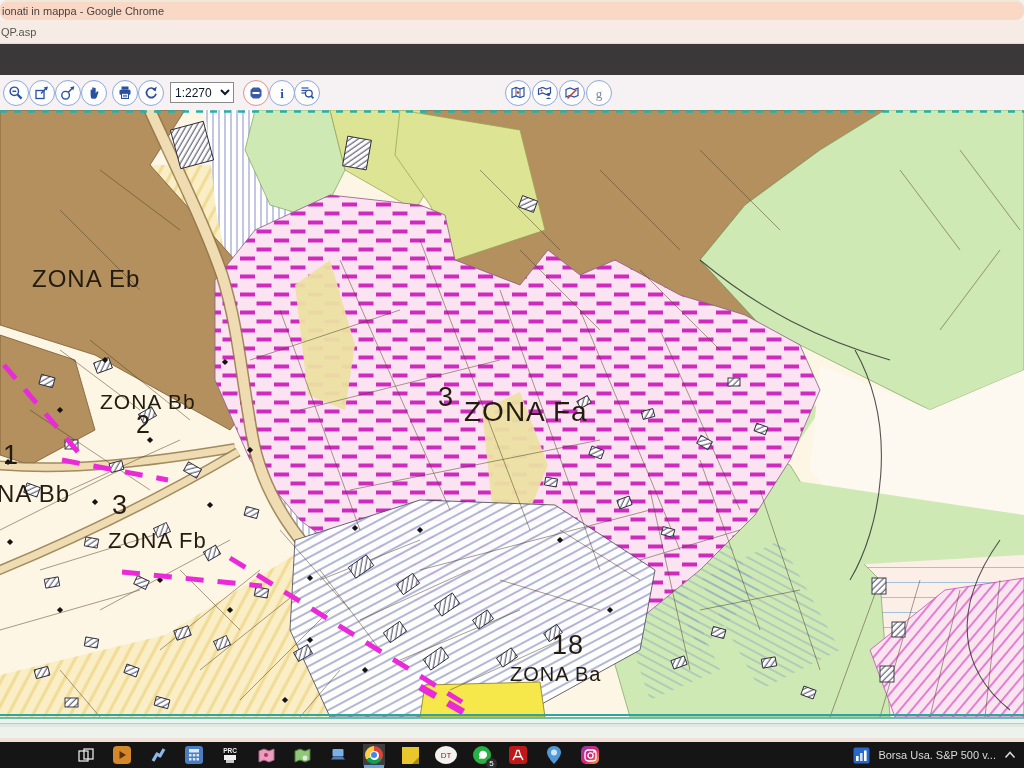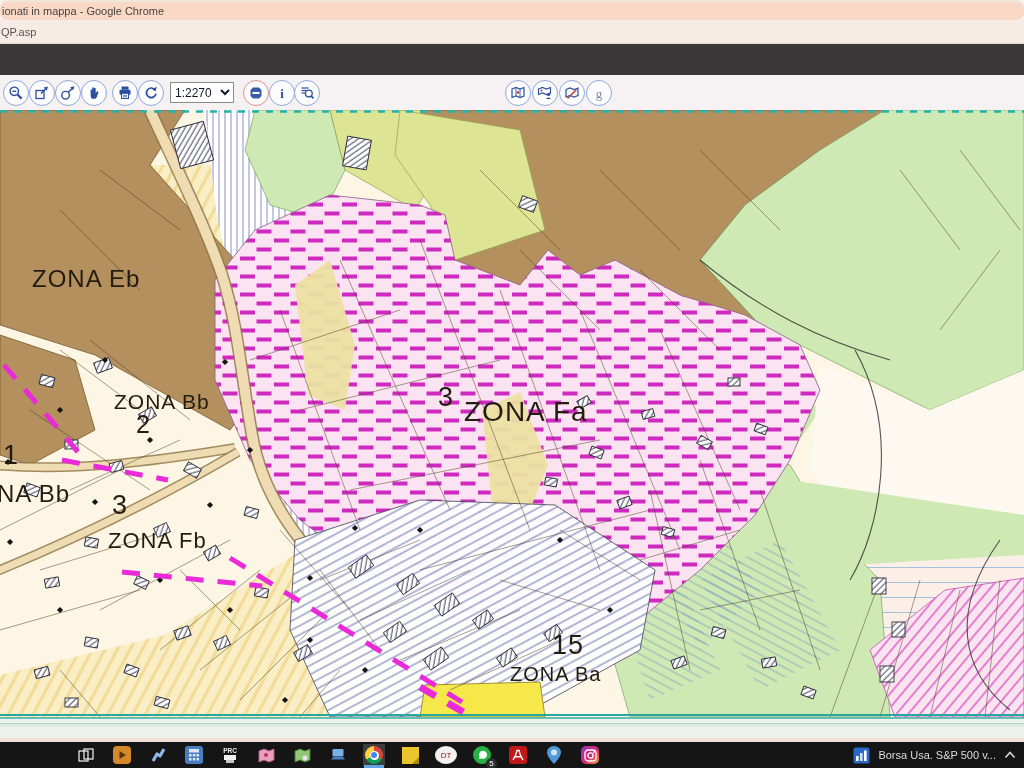--- a/index.html
+++ b/index.html
@@ -390,29 +390,29 @@
       <path d="M 122,462 L 262,476"></path>
       <path d="M 230,448 L 462,592"></path>
       <path d="M 420,577 L 465,603" stroke-width="7"></path>
     </g>
 
     <line x1="0" y1="1.5" x2="1024" y2="1.5" stroke="#28b0a8" stroke-width="2.5" stroke-dasharray="7 7"></line>
     <line x1="0" y1="605" x2="1024" y2="605" stroke="#28a8a0" stroke-width="2"></line>
   </svg>
   <div id="labels">
       <div class="map-label" style="left: 2px; top: 155px; font-size: 24px; margin-left: 30px;">ZONA Eb</div>
-      <div class="map-label" style="left: 100px; top: 280px; font-size: 21px; margin-left: 14px;">ZONA Bb</div>
+      <div class="map-label" style="left: 100px; top: 280px; font-size: 21px;">ZONA Bb</div>
       <div class="map-label" style="left: 136px; top: 300px; font-size: 25px;">2</div>
       <div class="map-label" style="left: 3px; top: 330px; font-size: 27px;">1</div>
       <div class="map-label" style="left: -3px; top: 370px; font-size: 24px;">NA Bb</div>
       <div class="map-label" style="left: 112px; top: 380px; font-size: 27px;">3</div>
       <div class="map-label" style="left: 108px; top: 418px; font-size: 22px;">ZONA Fb</div>
       <div class="map-label" style="left: 438px; top: 272px; font-size: 27px;">3</div>
       <div class="map-label" style="left: 464px; top: 286px; font-size: 28px;">ZONA Fa</div>
-      <div class="map-label" style="left: 552px; top: 520px; font-size: 27px;">15</div>
+      <div class="map-label" style="left: 552px; top: 520px; font-size: 27px;">18</div>
       <div class="map-label" style="left: 510px; top: 553px; font-size: 20px;">ZONA Ba</div>
     </div>
 </div>
 
 <div id="scrollstrip">
     <div class="inner"></div>
   </div>
 <div id="winedge"></div>
 
 <div id="taskbar">

